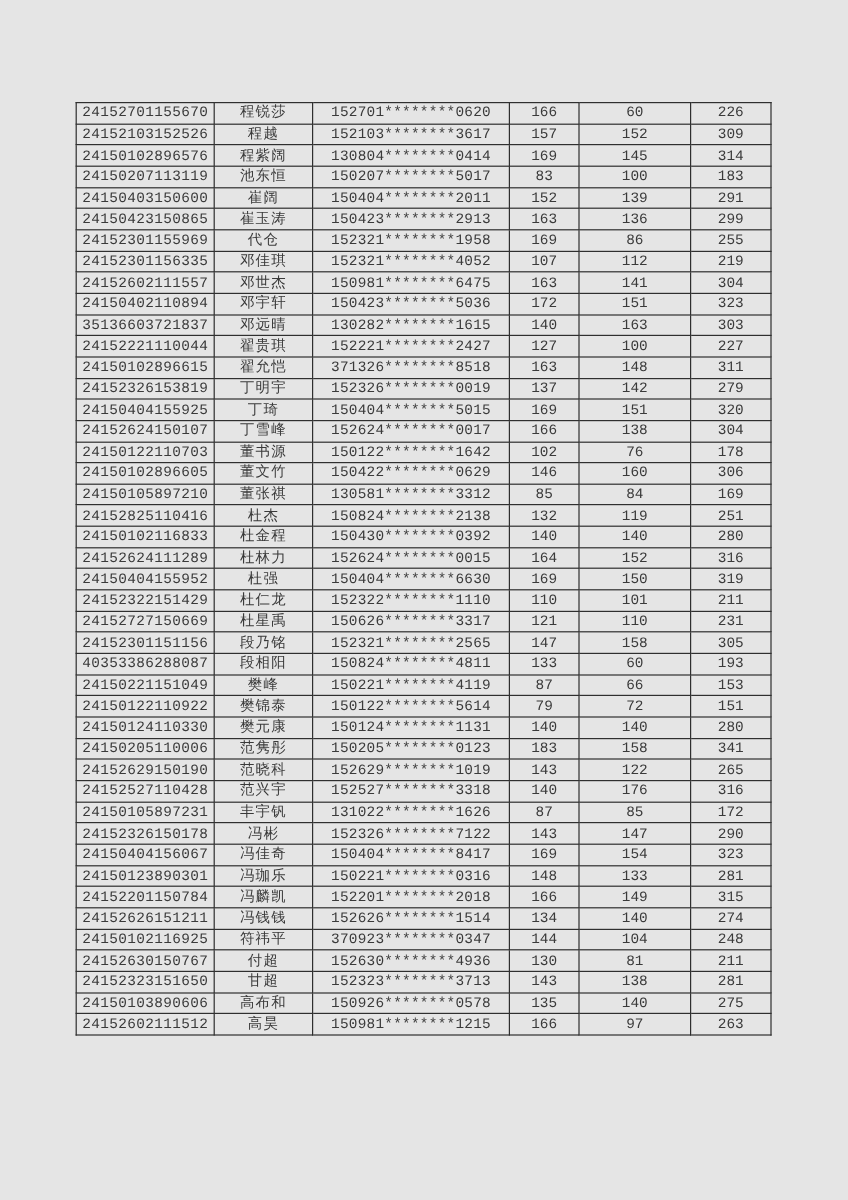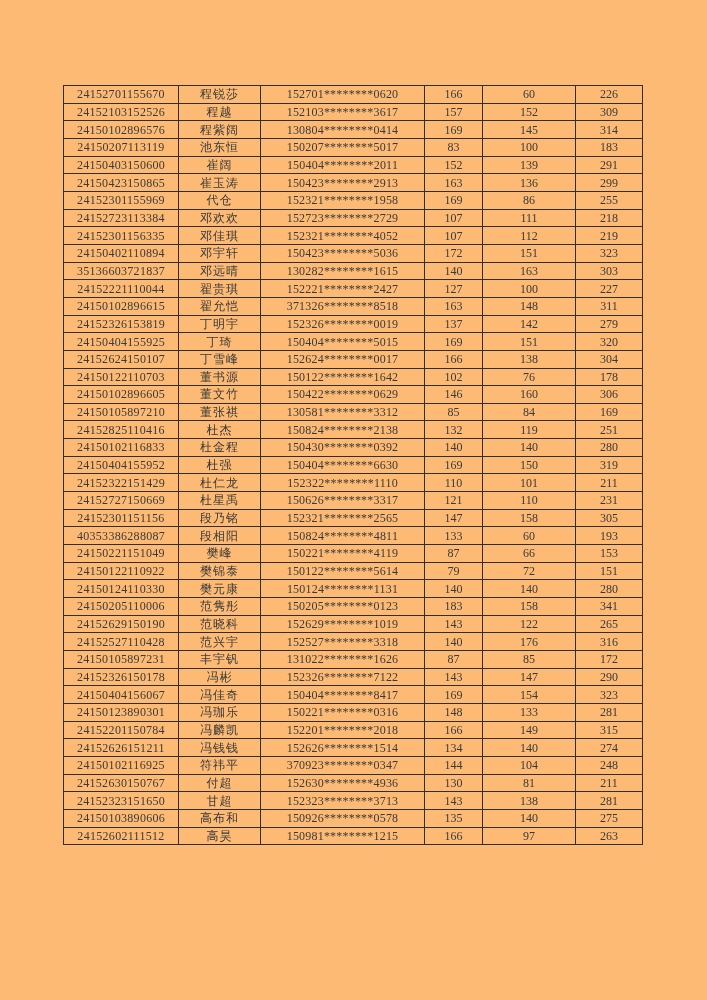--- a/index.html
+++ b/index.html
@@ -4,23 +4,23 @@
 <style>
   html, body {
     margin: 0;
     padding: 0;
     background: #ffffff;
   }
   .page {
     position: relative;
     width: 707px;
     height: 1000px;
-    background: #fdba74;
+    background: #e5e5e5;
     overflow: hidden;
-    font-family: Liberation Serif, serif;
+    font-family: Liberation Mono, monospace;
   }
   table.score-table {
     position: absolute;
     left: 63px;
     top: 85px;
     width: 579px;
     border-collapse: collapse;
     table-layout: fixed;
   }
   table.score-table td {
@@ -103,36 +103,36 @@
         </tr>
         <tr>
           <td class="c-examid">24152301155969</td>
           <td class="c-name">代仓</td>
           <td class="c-idnum">152321********1958</td>
           <td class="c-score">169</td>
           <td class="c-score">86</td>
           <td class="c-total">255</td>
         </tr>
         <tr>
-          <td class="c-examid">24152723113384</td>
-          <td class="c-name">邓欢欢</td>
-          <td class="c-idnum">152723********2729</td>
-          <td class="c-score">107</td>
-          <td class="c-score">111</td>
-          <td class="c-total">218</td>
-        </tr>
-        <tr>
           <td class="c-examid">24152301156335</td>
           <td class="c-name">邓佳琪</td>
           <td class="c-idnum">152321********4052</td>
           <td class="c-score">107</td>
           <td class="c-score">112</td>
           <td class="c-total">219</td>
         </tr>
         <tr>
+          <td class="c-examid">24152602111557</td>
+          <td class="c-name">邓世杰</td>
+          <td class="c-idnum">150981********6475</td>
+          <td class="c-score">163</td>
+          <td class="c-score">141</td>
+          <td class="c-total">304</td>
+        </tr>
+        <tr>
           <td class="c-examid">24150402110894</td>
           <td class="c-name">邓宇轩</td>
           <td class="c-idnum">150423********5036</td>
           <td class="c-score">172</td>
           <td class="c-score">151</td>
           <td class="c-total">323</td>
         </tr>
         <tr>
           <td class="c-examid">35136603721837</td>
           <td class="c-name">邓远晴</td>
@@ -215,20 +215,28 @@
         </tr>
         <tr>
           <td class="c-examid">24150102116833</td>
           <td class="c-name">杜金程</td>
           <td class="c-idnum">150430********0392</td>
           <td class="c-score">140</td>
           <td class="c-score">140</td>
           <td class="c-total">280</td>
         </tr>
         <tr>
+          <td class="c-examid">24152624111289</td>
+          <td class="c-name">杜林力</td>
+          <td class="c-idnum">152624********0015</td>
+          <td class="c-score">164</td>
+          <td class="c-score">152</td>
+          <td class="c-total">316</td>
+        </tr>
+        <tr>
           <td class="c-examid">24150404155952</td>
           <td class="c-name">杜强</td>
           <td class="c-idnum">150404********6630</td>
           <td class="c-score">169</td>
           <td class="c-score">150</td>
           <td class="c-total">319</td>
         </tr>
         <tr>
           <td class="c-examid">24152322151429</td>
           <td class="c-name">杜仁龙</td>

